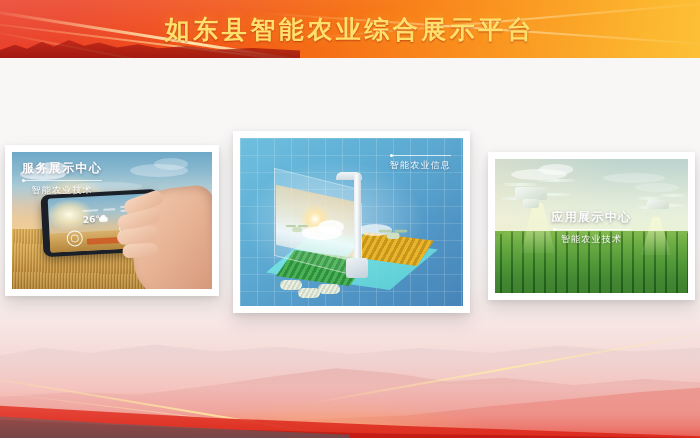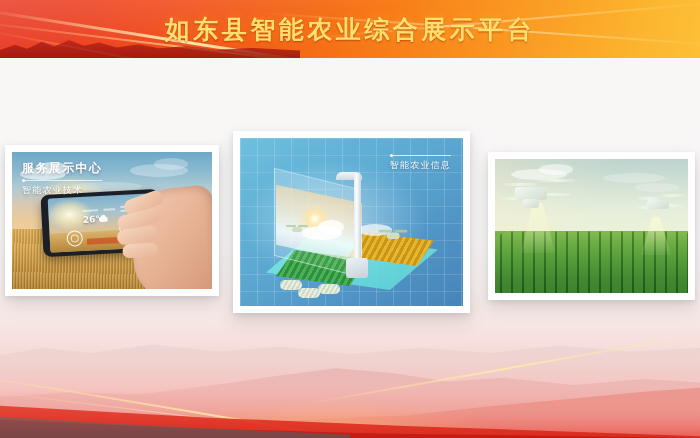--- a/index.html
+++ b/index.html
@@ -435,21 +435,21 @@
         </div>
       </div>
 
       <div class="hand1">
         <div class="finger" style="left:-4px;  top:4px;  width:40px; height:15px; transform:rotate(-14deg);"></div>
         <div class="finger" style="left:-12px; top:20px; width:44px; height:15px; transform:rotate(-8deg);"></div>
         <div class="finger" style="left:-14px; top:36px; width:42px; height:15px; transform:rotate(-2deg);"></div>
         <div class="finger" style="left:-10px; top:52px; width:36px; height:14px; transform:rotate(4deg);"></div>
       </div>
 
-      <div class="card-txt" style="left:10px; top:8px; text-align:left;">
+      <div class="card-txt" style="left:10px; top:8px; text-align:center;">
         <div class="c-title">服务展示中心</div>
         <div class="c-rule"></div>
         <div class="c-sub">智能农业技术</div>
       </div>
     </div>
   </div>
 
   <div class="card" id="card2">
     <div class="card-inner">
       <div class="sky2"></div>
@@ -525,16 +525,21 @@
       <div class="drone3" style="left:142px; top:34px; width:50px; height:28px;">
         <div class="d3-rotor" style="left:1px;  top:4px;  width:22px;"></div>
         <div class="d3-rotor" style="left:24px; top:1px;  width:24px;"></div>
         <div class="d3-rotor" style="left:0px;  top:13px; width:20px;"></div>
         <div class="d3-rotor" style="left:23px; top:11px; width:24px;"></div>
         <div class="d3-body" style="left:10px; top:7px; width:22px; height:9px;"></div>
         <div class="d3-leg" style="left:9px;  top:16px; height:9px;"></div>
         <div class="d3-leg" style="left:30px; top:16px; height:9px;"></div>
       </div>
 
+      <div class="card-txt" style="left:0; right:0; top:50px; text-align:center;">
+        <div class="c-title">应用展示中心</div>
+        <div class="c-rule" style="width:78px; margin:3px auto;"></div>
+        <div class="c-sub">智能农业技术</div>
+      </div>
     </div>
   </div>
 
 </div>
 
 </body></html>

